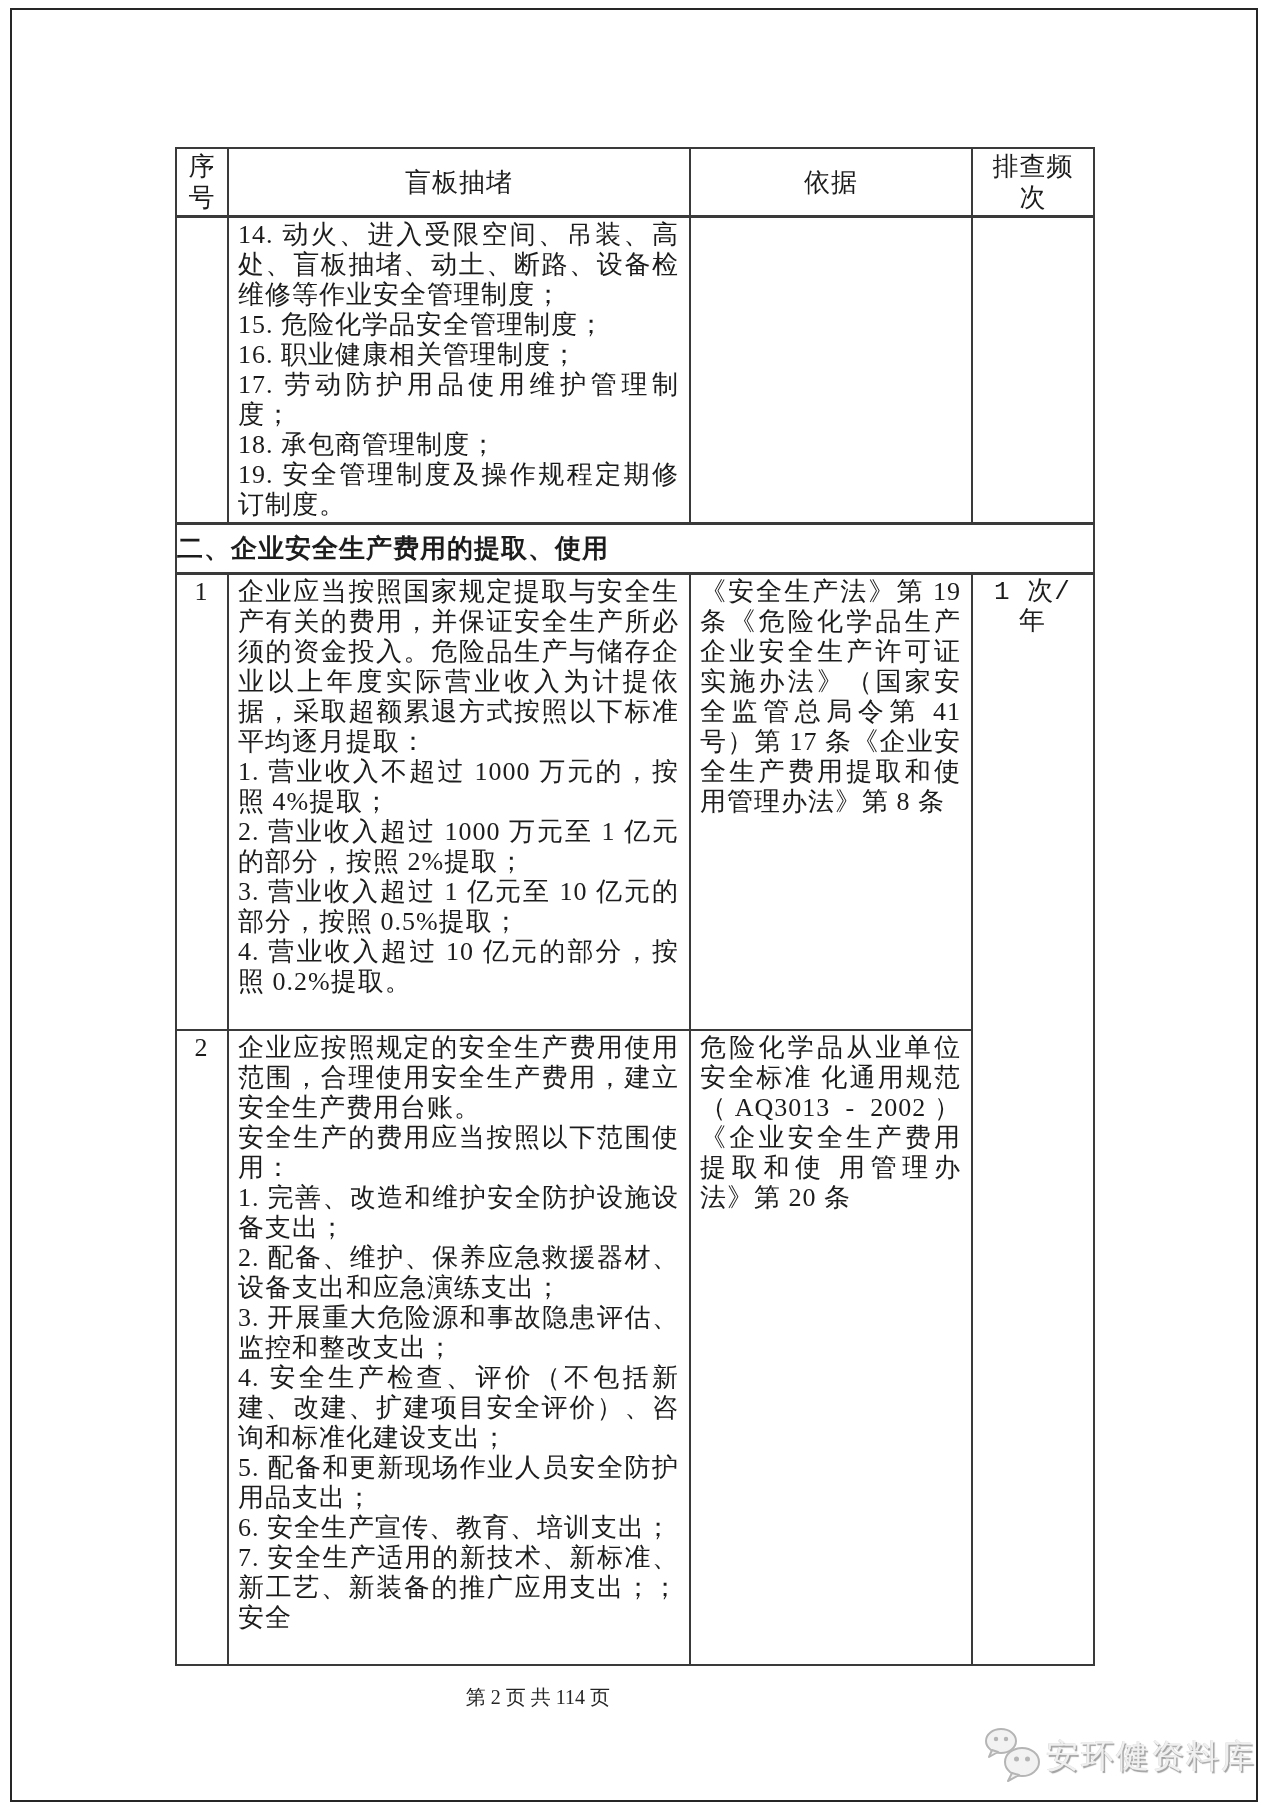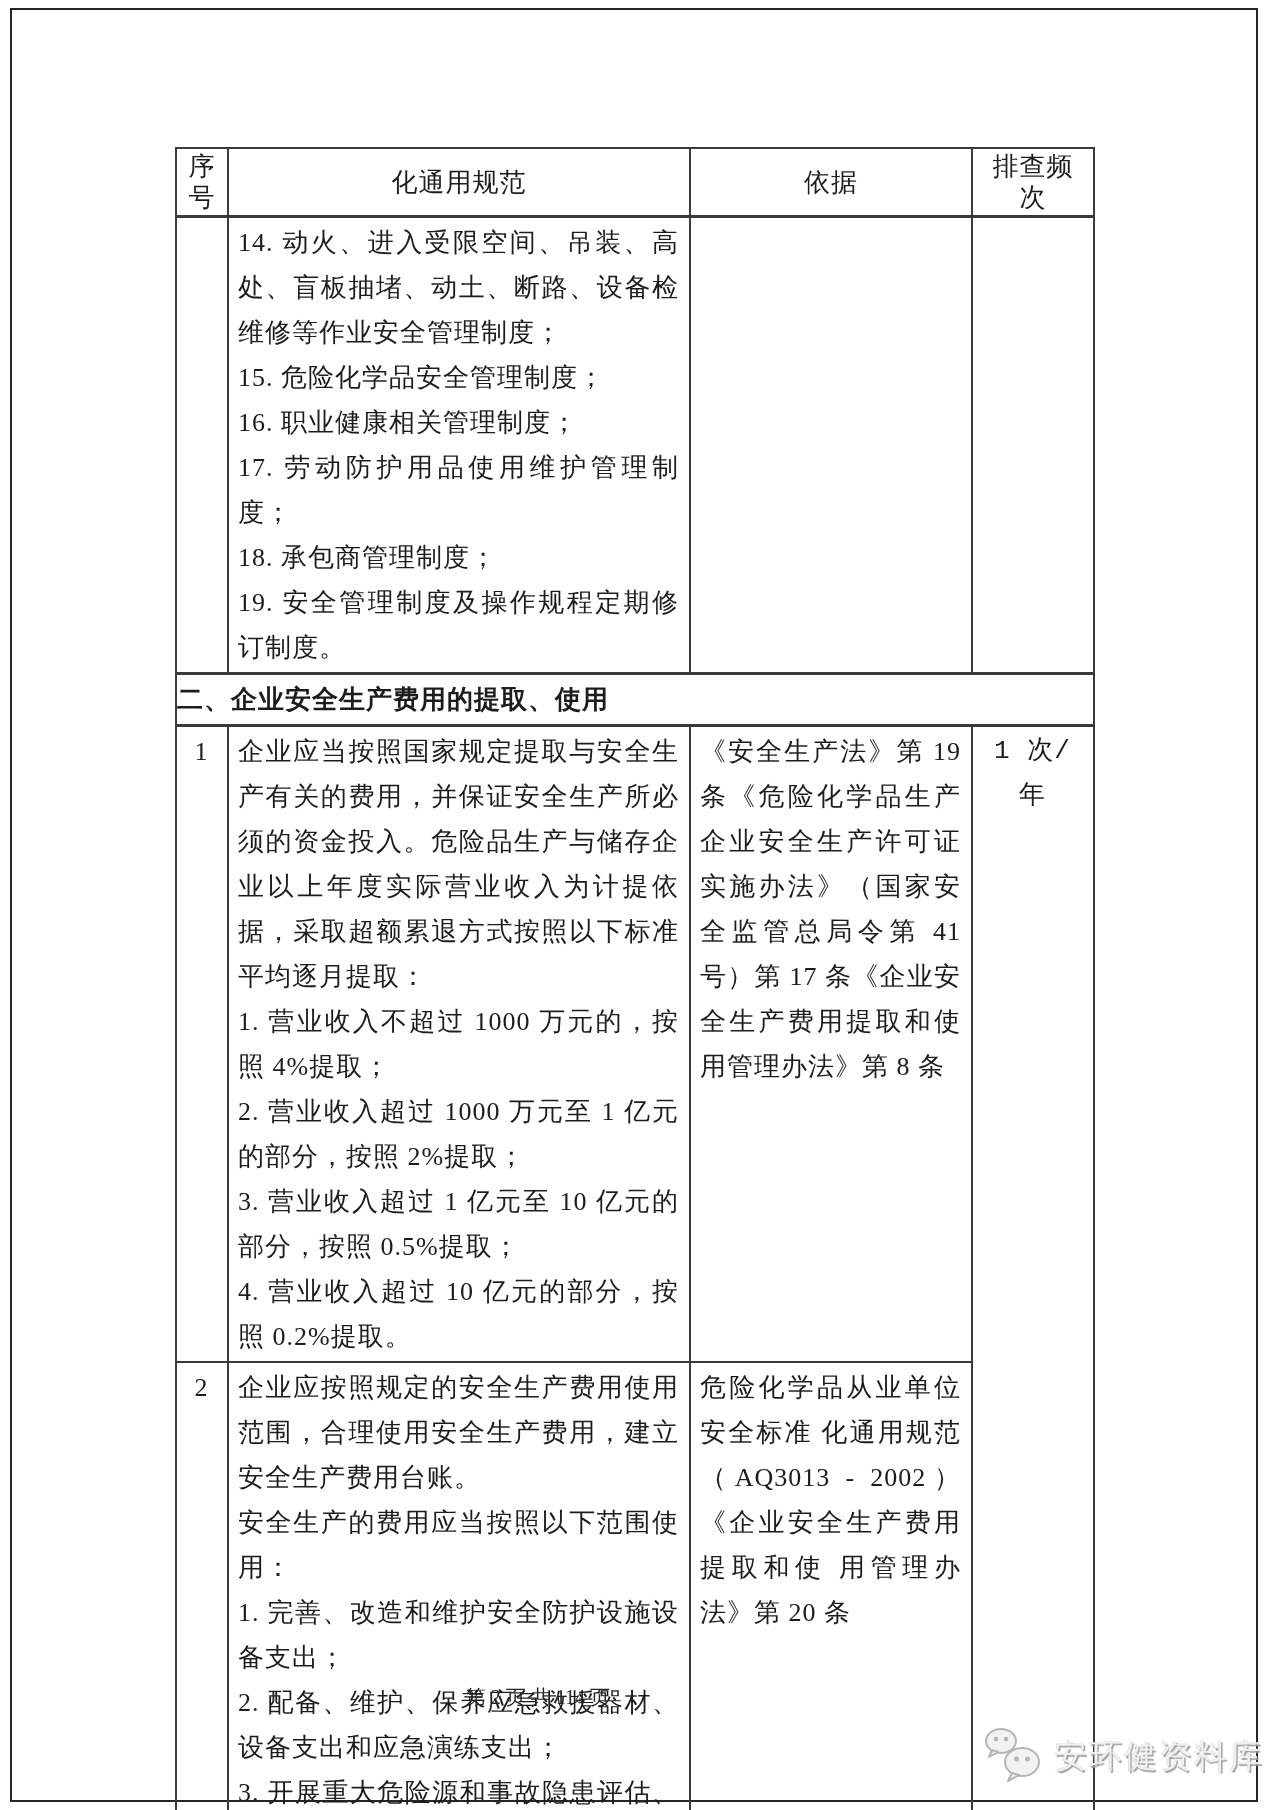--- a/index.html
+++ b/index.html
@@ -23,21 +23,21 @@
     position: absolute;
     left: 175px; top: 147px;
     width: 918px;
     border-collapse: collapse;
     table-layout: fixed;
   }
   table.checklist th,
   table.checklist td {
     border: 2px solid #3a3a3a;
     font-size: 26px;
-    line-height: 45px;
+    line-height: 30px;
     font-weight: normal;
     vertical-align: top;
     letter-spacing: 1px;
     padding: 2px 10px 2px 9px;
   }
   tr.header-row { height: 68px; }
   tr.header-row th {
     text-align: center;
     vertical-align: middle;
     white-space: pre-line;
@@ -77,21 +77,20 @@
     width: 1076px;
     text-align: center;
     font-size: 20px;
     color: #242424;
   }
   .watermark {
     position: absolute;
     left: 982px; top: 1726px;
     display: flex;
     align-items: center;
-    gap: 8px;
   }
   .watermark-text {
     font-size: 33px;
     letter-spacing: 2px;
     color: #f0f0f0;
     text-shadow: 1.5px 1.5px 1px #a0a0a0, -0.5px -0.5px 0 #d6d6d6;
     white-space: nowrap;
   }
   .bubble-icon { display: block; }
 </style>
@@ -105,21 +104,21 @@
     <colgroup>
       <col style="width:52px">
       <col style="width:462px">
       <col style="width:282px">
       <col style="width:122px">
     </colgroup>
     <tbody>
       <tr class="header-row">
         <th>序
 号</th>
-        <th>化通用规范</th>
+        <th>盲板抽堵</th>
         <th>依据</th>
         <th>排查频
 次</th>
       </tr>
 
       <tr class="row-a">
         <td class="cell-index"></td>
         <td class="cell-content">14. 动火、进入受限空间、吊装、高处、盲板抽堵、动土、断路、设备检维修等作业安全管理制度；
 15. 危险化学品安全管理制度；
 16. 职业健康相关管理制度；

